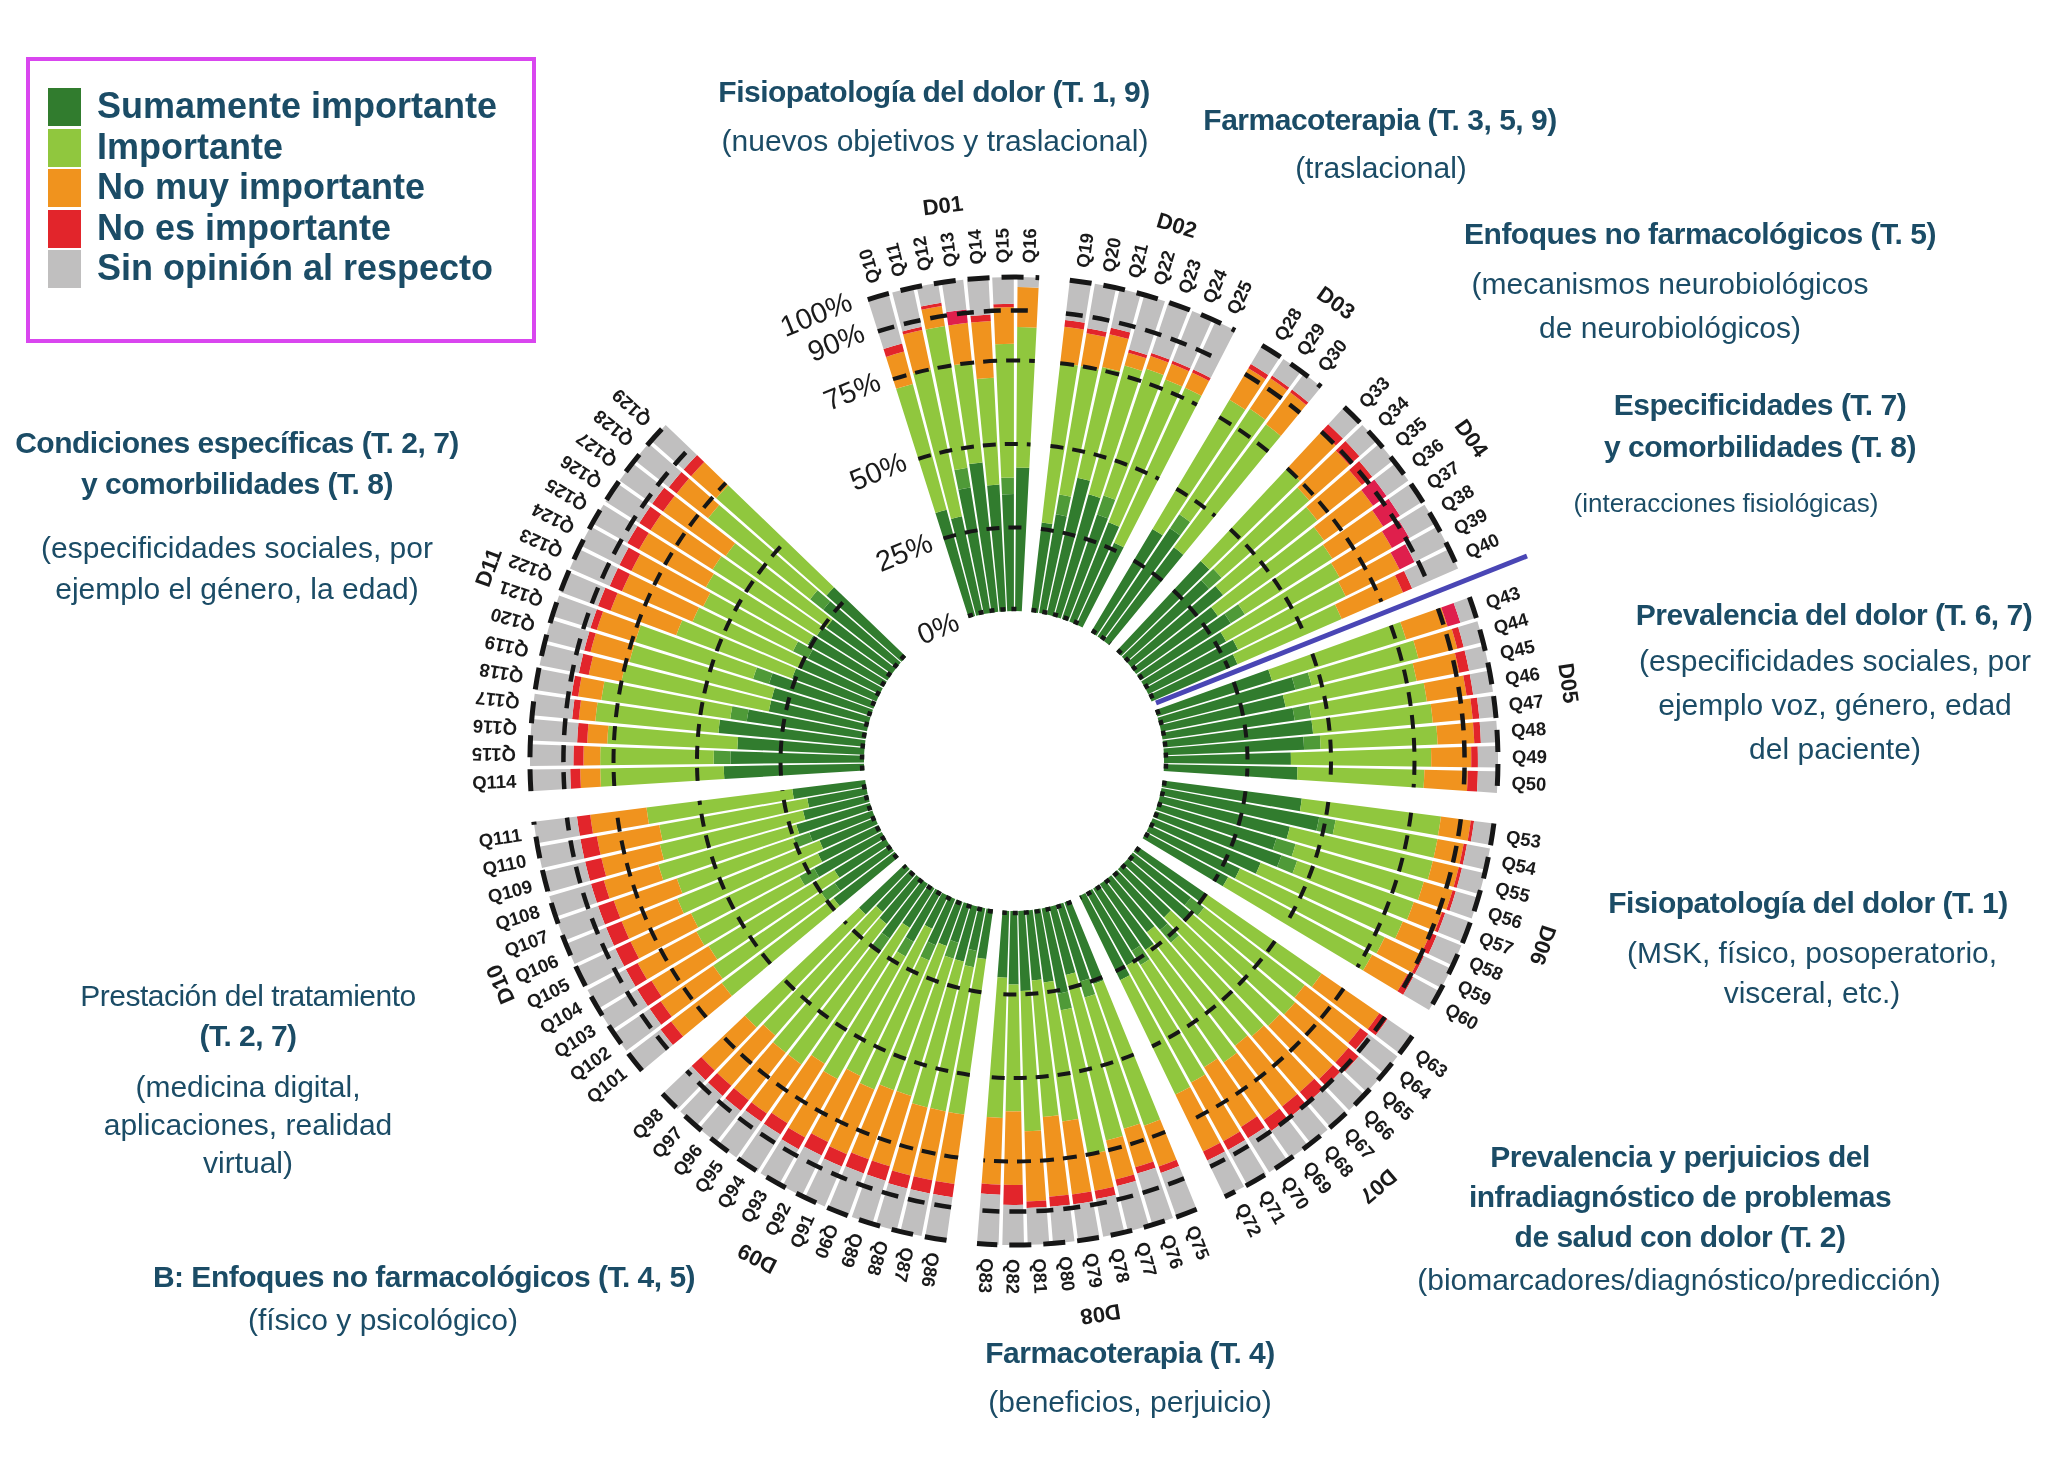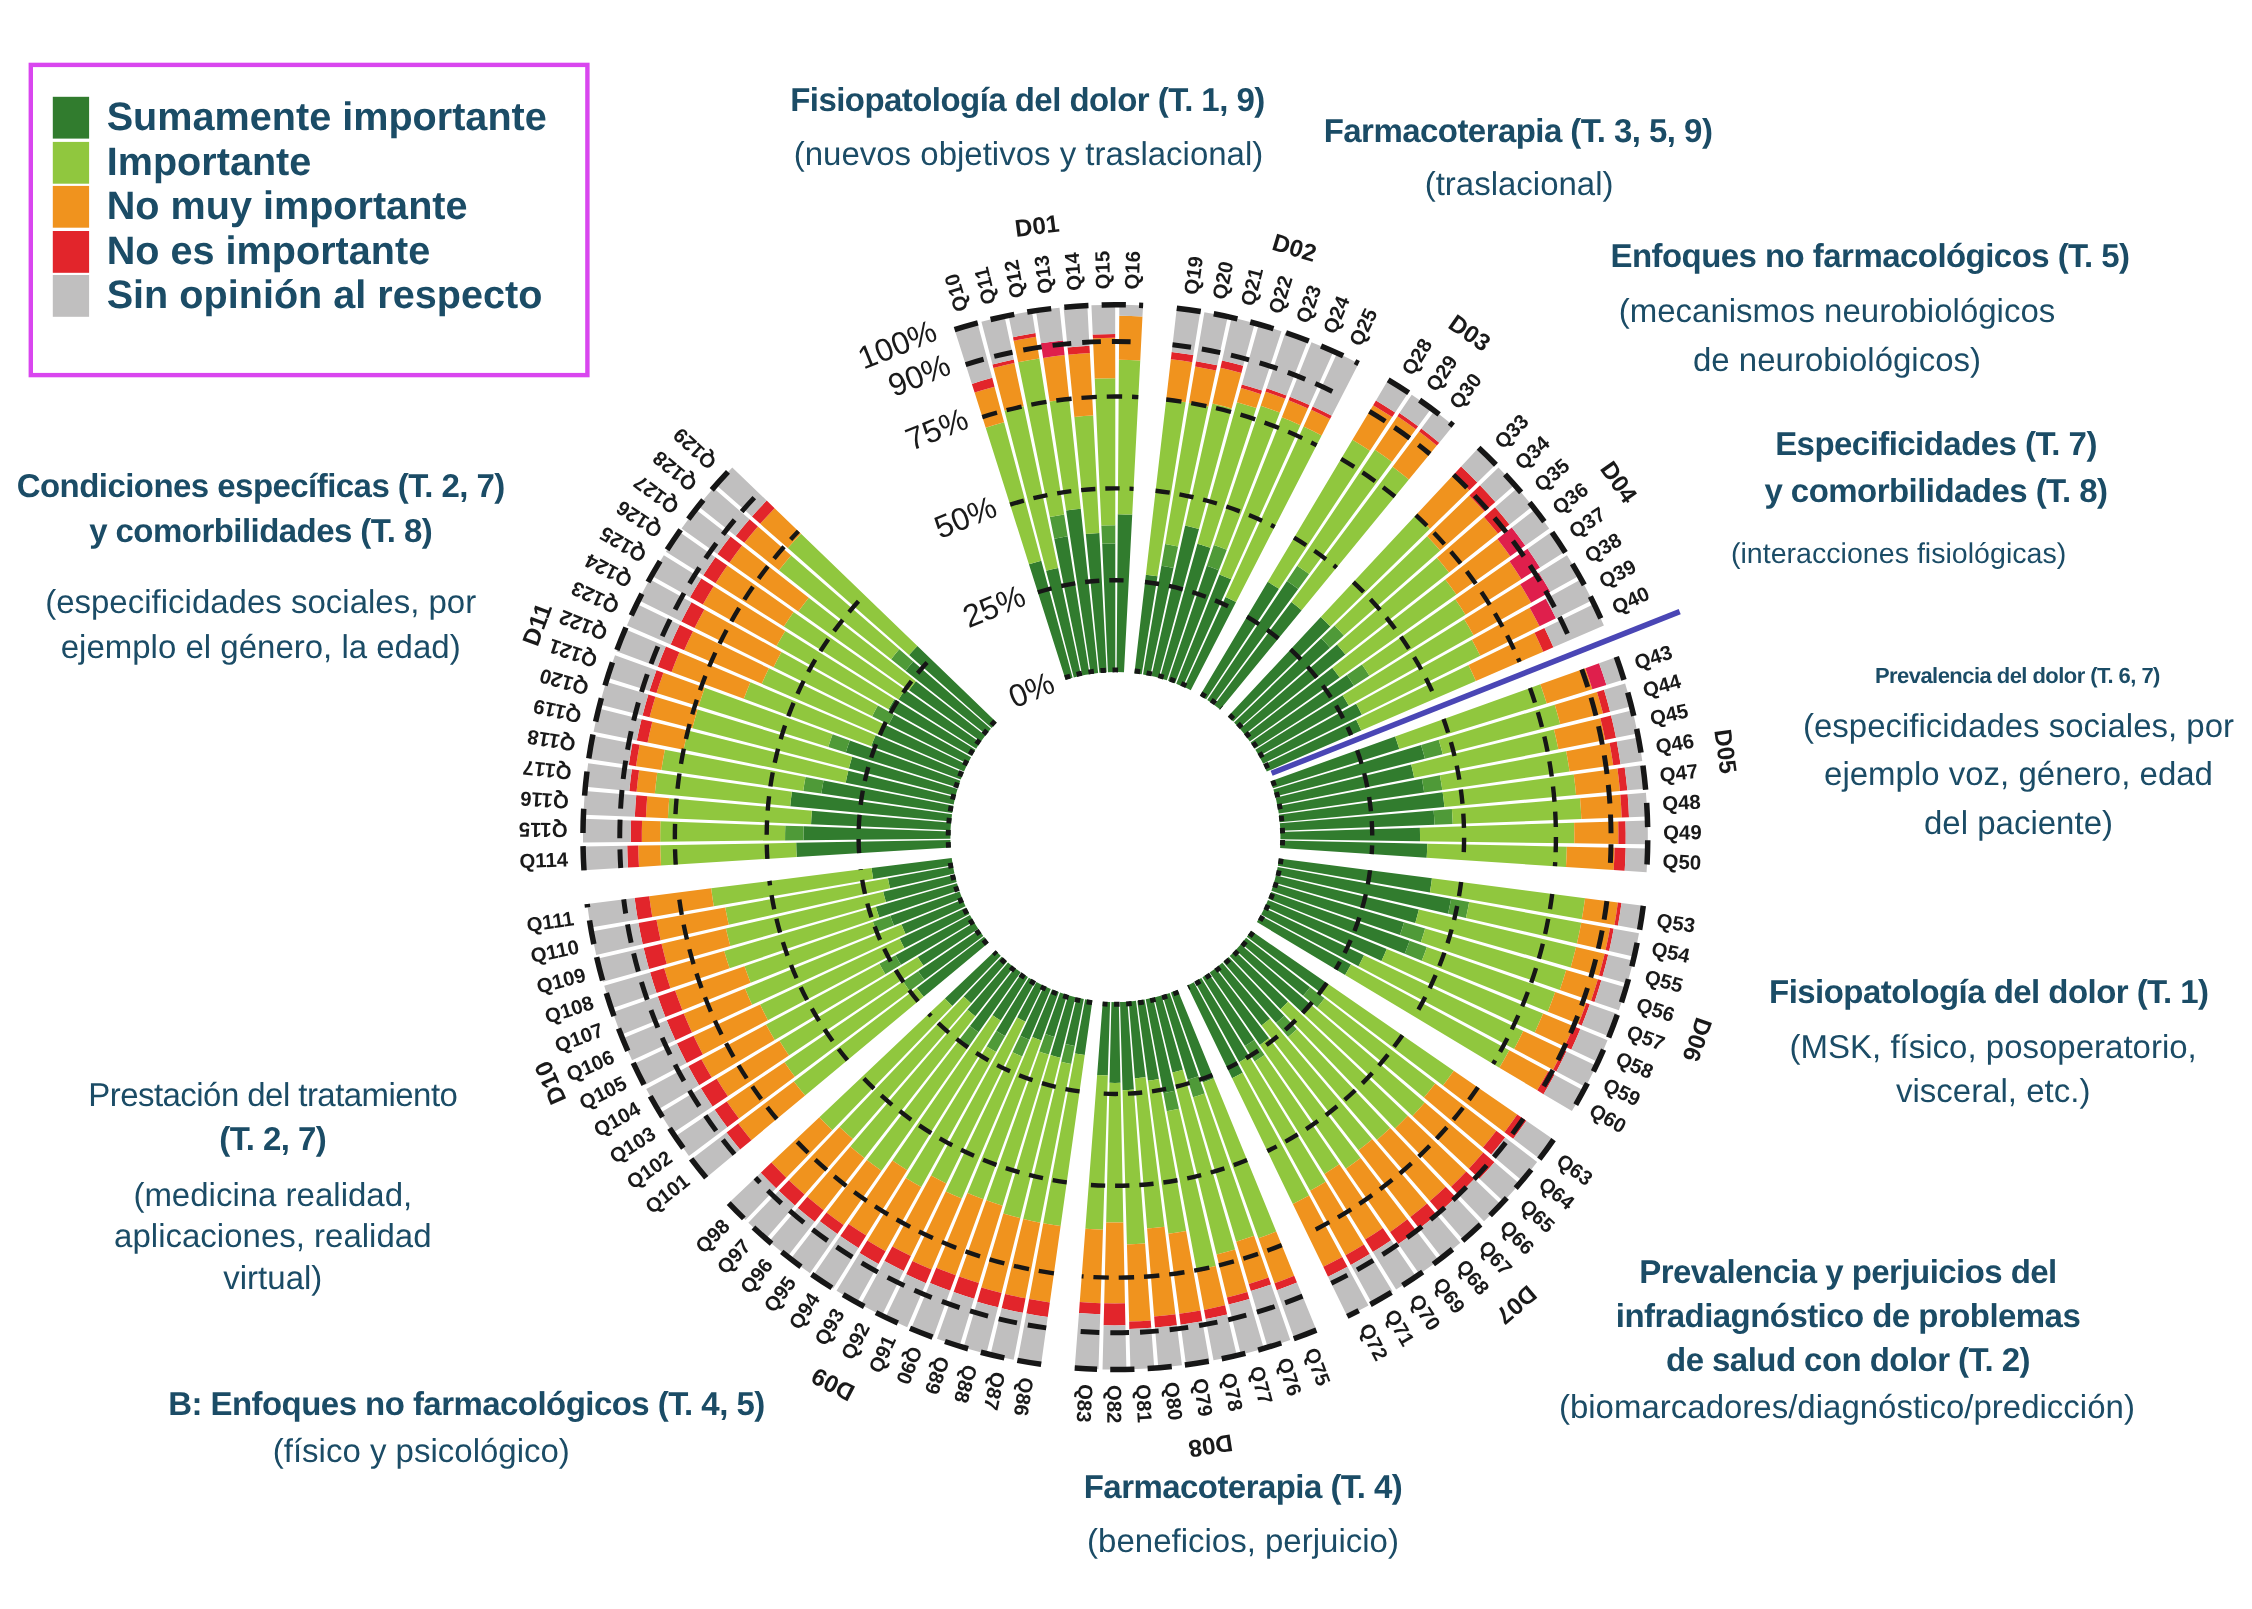--- a/index.html
+++ b/index.html
@@ -740,36 +740,36 @@
 <div style="position:absolute;left:934px;top:92px;transform:translate(-50%,-50%);white-space:nowrap;font-size:30px;font-weight:bold;letter-spacing:-0.5px;">Fisiopatología del dolor (T. 1, 9)</div>
 <div style="position:absolute;left:935px;top:141px;transform:translate(-50%,-50%);white-space:nowrap;font-size:30px;font-weight:normal;letter-spacing:0px;">(nuevos objetivos y traslacional)</div>
 <div style="position:absolute;left:1380px;top:120px;transform:translate(-50%,-50%);white-space:nowrap;font-size:30px;font-weight:bold;letter-spacing:-0.5px;">Farmacoterapia (T. 3, 5, 9)</div>
 <div style="position:absolute;left:1381px;top:168px;transform:translate(-50%,-50%);white-space:nowrap;font-size:30px;font-weight:normal;letter-spacing:0px;">(traslacional)</div>
 <div style="position:absolute;left:1700px;top:234px;transform:translate(-50%,-50%);white-space:nowrap;font-size:30px;font-weight:bold;letter-spacing:-0.5px;">Enfoques no farmacológicos (T. 5)</div>
 <div style="position:absolute;left:1670px;top:284px;transform:translate(-50%,-50%);white-space:nowrap;font-size:30px;font-weight:normal;letter-spacing:0px;">(mecanismos neurobiológicos</div>
 <div style="position:absolute;left:1670px;top:328px;transform:translate(-50%,-50%);white-space:nowrap;font-size:30px;font-weight:normal;letter-spacing:0px;">de neurobiológicos)</div>
 <div style="position:absolute;left:1760px;top:405px;transform:translate(-50%,-50%);white-space:nowrap;font-size:30px;font-weight:bold;letter-spacing:-0.5px;">Especificidades (T. 7)</div>
 <div style="position:absolute;left:1760px;top:447px;transform:translate(-50%,-50%);white-space:nowrap;font-size:30px;font-weight:bold;letter-spacing:-0.5px;">y comorbilidades (T. 8)</div>
 <div style="position:absolute;left:1726px;top:503px;transform:translate(-50%,-50%);white-space:nowrap;font-size:26px;font-weight:normal;letter-spacing:0px;">(interacciones fisiológicas)</div>
-<div style="position:absolute;left:1834px;top:615px;transform:translate(-50%,-50%);white-space:nowrap;font-size:20px;font-weight:bold;letter-spacing:-0.5px;">Prevalencia del dolor (T. 6, 7)</div>
+<div style="position:absolute;left:1834px;top:615px;transform:translate(-50%,-50%);white-space:nowrap;font-size:30px;font-weight:bold;letter-spacing:-0.5px;">Prevalencia del dolor (T. 6, 7)</div>
 <div style="position:absolute;left:1835px;top:661px;transform:translate(-50%,-50%);white-space:nowrap;font-size:30px;font-weight:normal;letter-spacing:0px;">(especificidades sociales, por</div>
 <div style="position:absolute;left:1835px;top:705px;transform:translate(-50%,-50%);white-space:nowrap;font-size:30px;font-weight:normal;letter-spacing:0px;">ejemplo voz, género, edad</div>
 <div style="position:absolute;left:1835px;top:749px;transform:translate(-50%,-50%);white-space:nowrap;font-size:30px;font-weight:normal;letter-spacing:0px;">del paciente)</div>
 <div style="position:absolute;left:1808px;top:903px;transform:translate(-50%,-50%);white-space:nowrap;font-size:30px;font-weight:bold;letter-spacing:-0.5px;">Fisiopatología del dolor (T. 1)</div>
 <div style="position:absolute;left:1812px;top:953px;transform:translate(-50%,-50%);white-space:nowrap;font-size:30px;font-weight:normal;letter-spacing:0px;">(MSK, físico, posoperatorio,</div>
 <div style="position:absolute;left:1812px;top:993px;transform:translate(-50%,-50%);white-space:nowrap;font-size:30px;font-weight:normal;letter-spacing:0px;">visceral, etc.)</div>
 <div style="position:absolute;left:1680px;top:1157px;transform:translate(-50%,-50%);white-space:nowrap;font-size:30px;font-weight:bold;letter-spacing:-0.5px;">Prevalencia y perjuicios del</div>
 <div style="position:absolute;left:1680px;top:1197px;transform:translate(-50%,-50%);white-space:nowrap;font-size:30px;font-weight:bold;letter-spacing:-0.5px;">infradiagnóstico de problemas</div>
 <div style="position:absolute;left:1680px;top:1237px;transform:translate(-50%,-50%);white-space:nowrap;font-size:30px;font-weight:bold;letter-spacing:-0.5px;">de salud con dolor (T. 2)</div>
 <div style="position:absolute;left:1679px;top:1280px;transform:translate(-50%,-50%);white-space:nowrap;font-size:30px;font-weight:normal;letter-spacing:0px;">(biomarcadores/diagnóstico/predicción)</div>
 <div style="position:absolute;left:1130px;top:1353px;transform:translate(-50%,-50%);white-space:nowrap;font-size:30px;font-weight:bold;letter-spacing:-0.5px;">Farmacoterapia (T. 4)</div>
 <div style="position:absolute;left:1130px;top:1402px;transform:translate(-50%,-50%);white-space:nowrap;font-size:30px;font-weight:normal;letter-spacing:0px;">(beneficios, perjuicio)</div>
 <div style="position:absolute;left:424px;top:1277px;transform:translate(-50%,-50%);white-space:nowrap;font-size:30px;font-weight:bold;letter-spacing:-0.5px;">B: Enfoques no farmacológicos (T. 4, 5)</div>
 <div style="position:absolute;left:383px;top:1320px;transform:translate(-50%,-50%);white-space:nowrap;font-size:30px;font-weight:normal;letter-spacing:0px;">(físico y psicológico)</div>
 <div style="position:absolute;left:248px;top:996px;transform:translate(-50%,-50%);white-space:nowrap;font-size:30px;font-weight:normal;letter-spacing:-0.5px;">Prestación del tratamiento</div>
 <div style="position:absolute;left:248px;top:1036px;transform:translate(-50%,-50%);white-space:nowrap;font-size:30px;font-weight:bold;letter-spacing:-0.5px;">(T. 2, 7)</div>
-<div style="position:absolute;left:248px;top:1087px;transform:translate(-50%,-50%);white-space:nowrap;font-size:30px;font-weight:normal;letter-spacing:0px;">(medicina realidad,</div>
+<div style="position:absolute;left:248px;top:1087px;transform:translate(-50%,-50%);white-space:nowrap;font-size:30px;font-weight:normal;letter-spacing:0px;">(medicina digital,</div>
 <div style="position:absolute;left:248px;top:1125px;transform:translate(-50%,-50%);white-space:nowrap;font-size:30px;font-weight:normal;letter-spacing:0px;">aplicaciones, realidad</div>
 <div style="position:absolute;left:248px;top:1163px;transform:translate(-50%,-50%);white-space:nowrap;font-size:30px;font-weight:normal;letter-spacing:0px;">virtual)</div>
 <div style="position:absolute;left:237px;top:443px;transform:translate(-50%,-50%);white-space:nowrap;font-size:30px;font-weight:bold;letter-spacing:-0.5px;">Condiciones específicas (T. 2, 7)</div>
 <div style="position:absolute;left:237px;top:484px;transform:translate(-50%,-50%);white-space:nowrap;font-size:30px;font-weight:bold;letter-spacing:-0.5px;">y comorbilidades (T. 8)</div>
 <div style="position:absolute;left:237px;top:548px;transform:translate(-50%,-50%);white-space:nowrap;font-size:30px;font-weight:normal;letter-spacing:0px;">(especificidades sociales, por</div>
 <div style="position:absolute;left:237px;top:589px;transform:translate(-50%,-50%);white-space:nowrap;font-size:30px;font-weight:normal;letter-spacing:0px;">ejemplo el género, la edad)</div>
 </div>
 </body></html>

